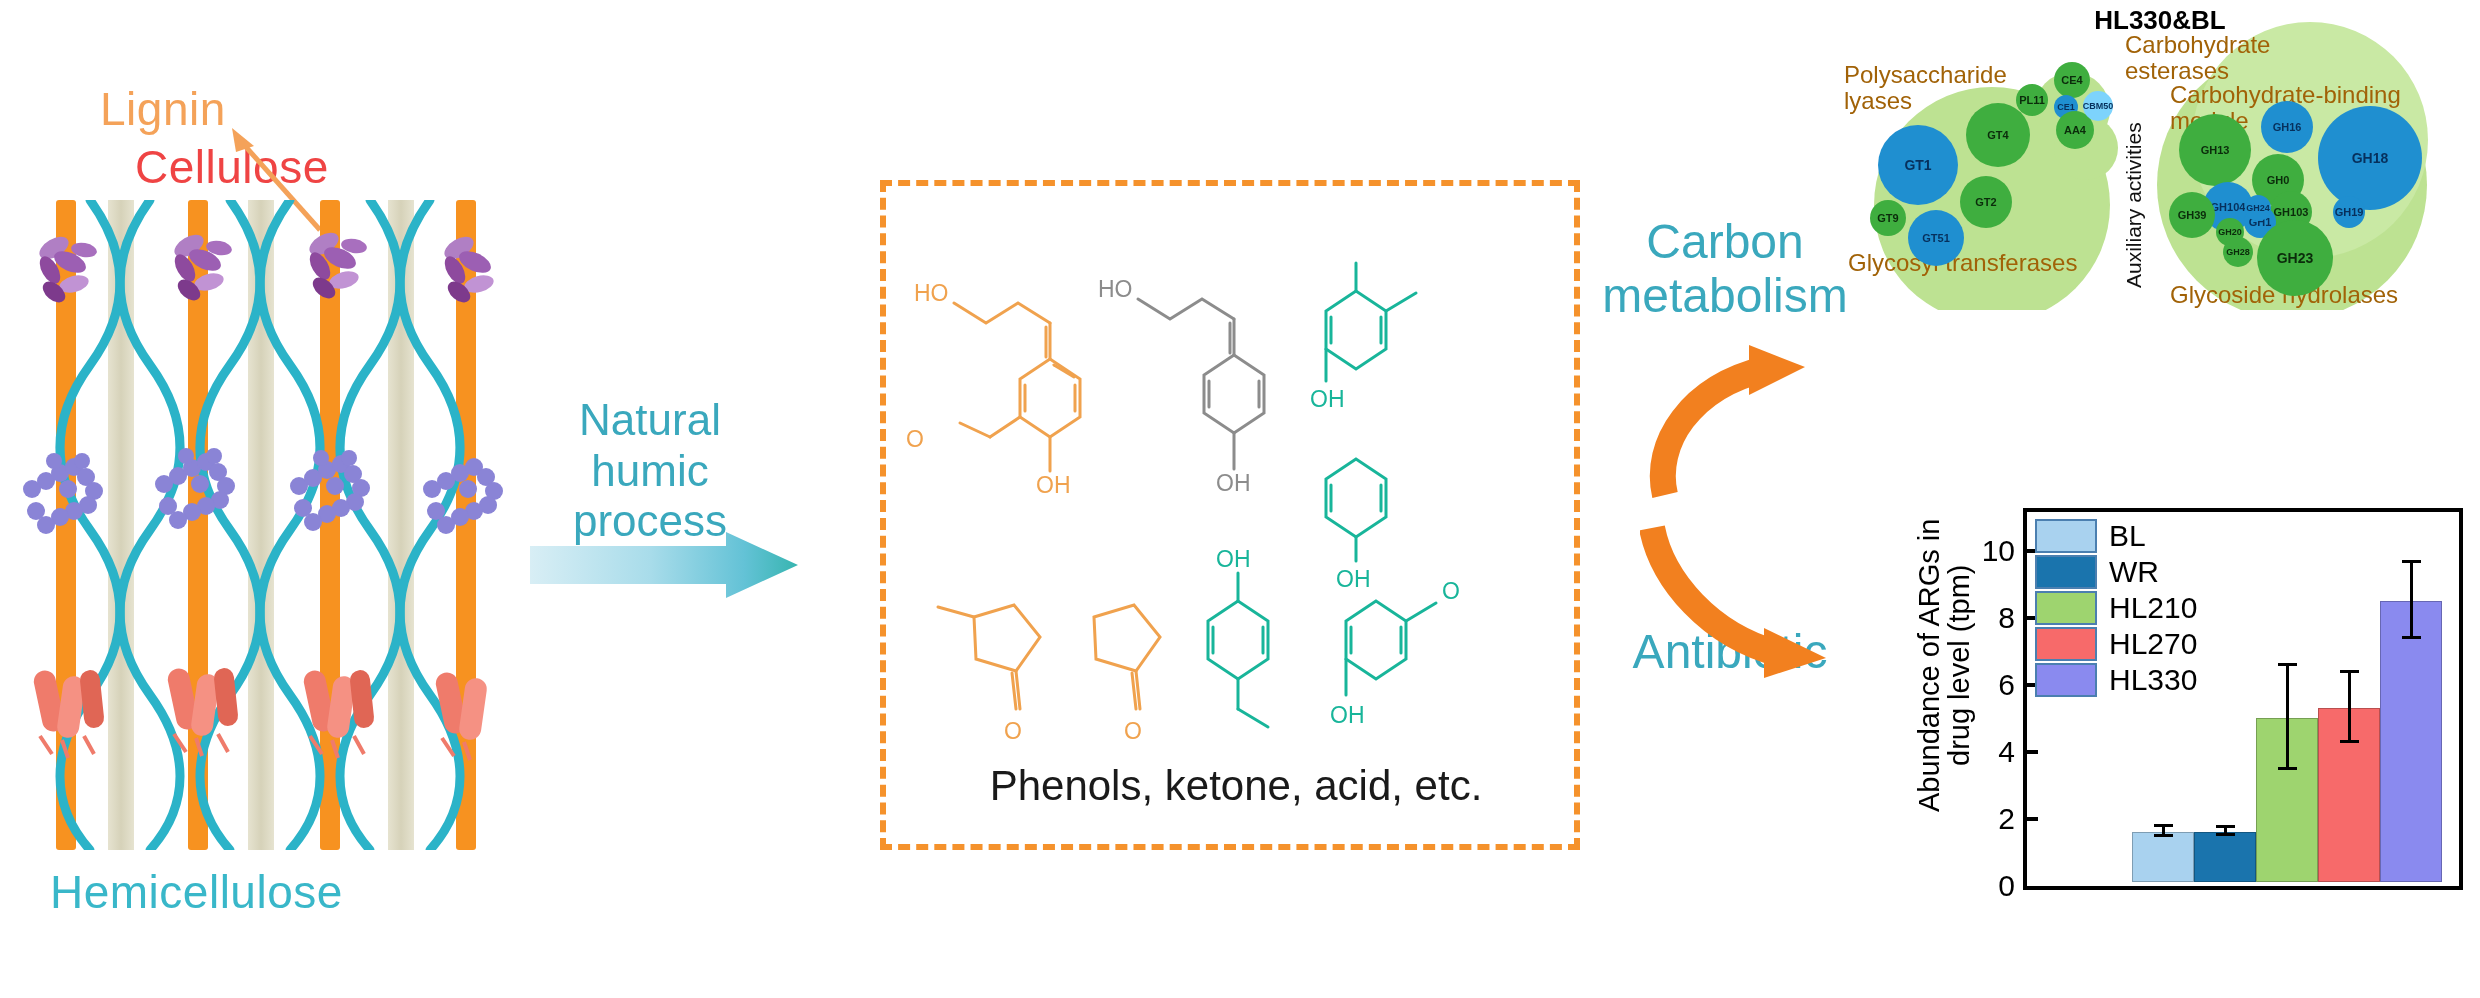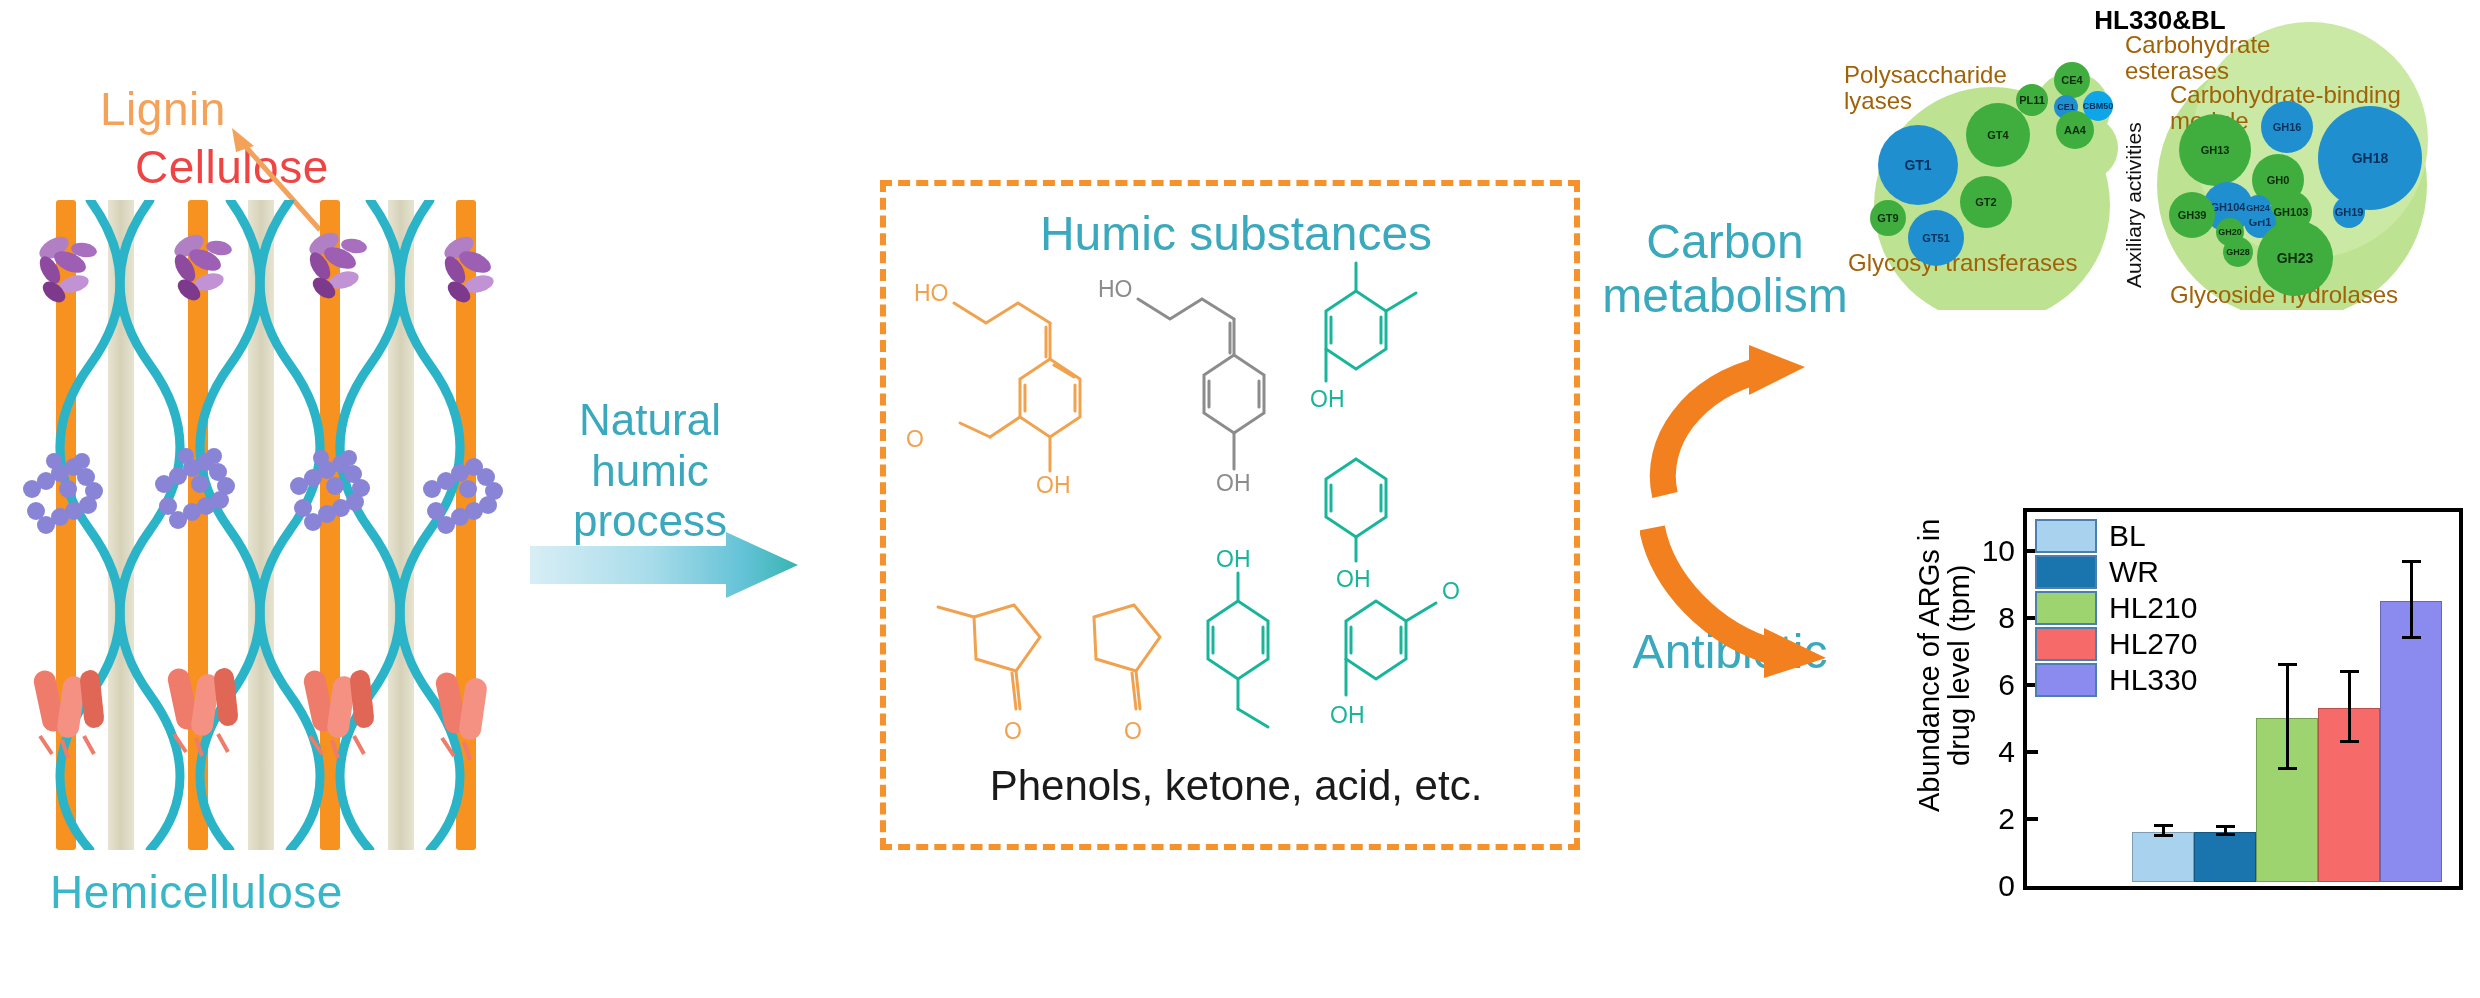--- a/index.html
+++ b/index.html
@@ -307,21 +307,20 @@
         <stop offset="0%" stop-color="#d8eef5"></stop>
         <stop offset="45%" stop-color="#a8dcea"></stop>
         <stop offset="80%" stop-color="#63c2d6"></stop>
         <stop offset="100%" stop-color="#37b5b0"></stop>
       </linearGradient>
     </defs>
     <path d="M0 16 L196 16 L196 2 L268 35 L196 68 L196 54 L0 54 Z" fill="url(#arrG)"></path>
   </svg>
 
   <div id="centre-box">
-    <div class="humic-title">Humic substances</div>
 
     <svg class="struct-canvas" viewBox="0 0 700 520">
       <g stroke-linecap="round" fill="none">
 
         <g stroke="#f0a24e" stroke-width="3">
           <path d="M68 42 L100 62 L132 42 L164 62"></path>
           <path d="M164 62 L164 98"></path>
           <path d="M160 66 L160 96"></path>
 
           <path d="M164 98 L134 118 L134 156 L164 176 L194 156 L194 118 Z"></path>
@@ -466,21 +465,21 @@
         </div>
         <div class="bubble green" style="left: 214px; top: 62px; height: 36px; width: 36px; background: rgb(63, 174, 63);">
           <span>CE4</span>
         </div>
         <div class="bubble blue" style="left: 214px; top: 95px; height: 24px; width: 24px; background: rgb(31, 143, 208);">
           <span style="font-size: 9px;">CE1</span>
         </div>
         <div class="bubble green" style="left: 216px; top: 111px; height: 38px; width: 38px; background: rgb(63, 174, 63);">
           <span>AA4</span>
         </div>
-        <div class="bubble blue" style="left: 243px; top: 91px; height: 30px; width: 30px; background: #0ea5e9;">
+        <div class="bubble blue" style="left: 243px; top: 91px; height: 30px; width: 30px; background: #7dd3fc;">
           <span style="font-size: 9px;">CBM50</span>
         </div>
         <div class="bubble green" style="left: 339px; top: 114px; height: 72px; width: 72px; background: rgb(63, 174, 63);">
           <span>GH13</span>
         </div>
         <div class="bubble blue" style="left: 421px; top: 101px; height: 52px; width: 52px; background: rgb(31, 143, 208);">
           <span>GH16</span>
         </div>
         <div class="bubble blue" style="left: 478px; top: 106px; height: 104px; width: 104px; background: rgb(31, 143, 208);">
           <span style="font-size: 14px;">GH18</span>

